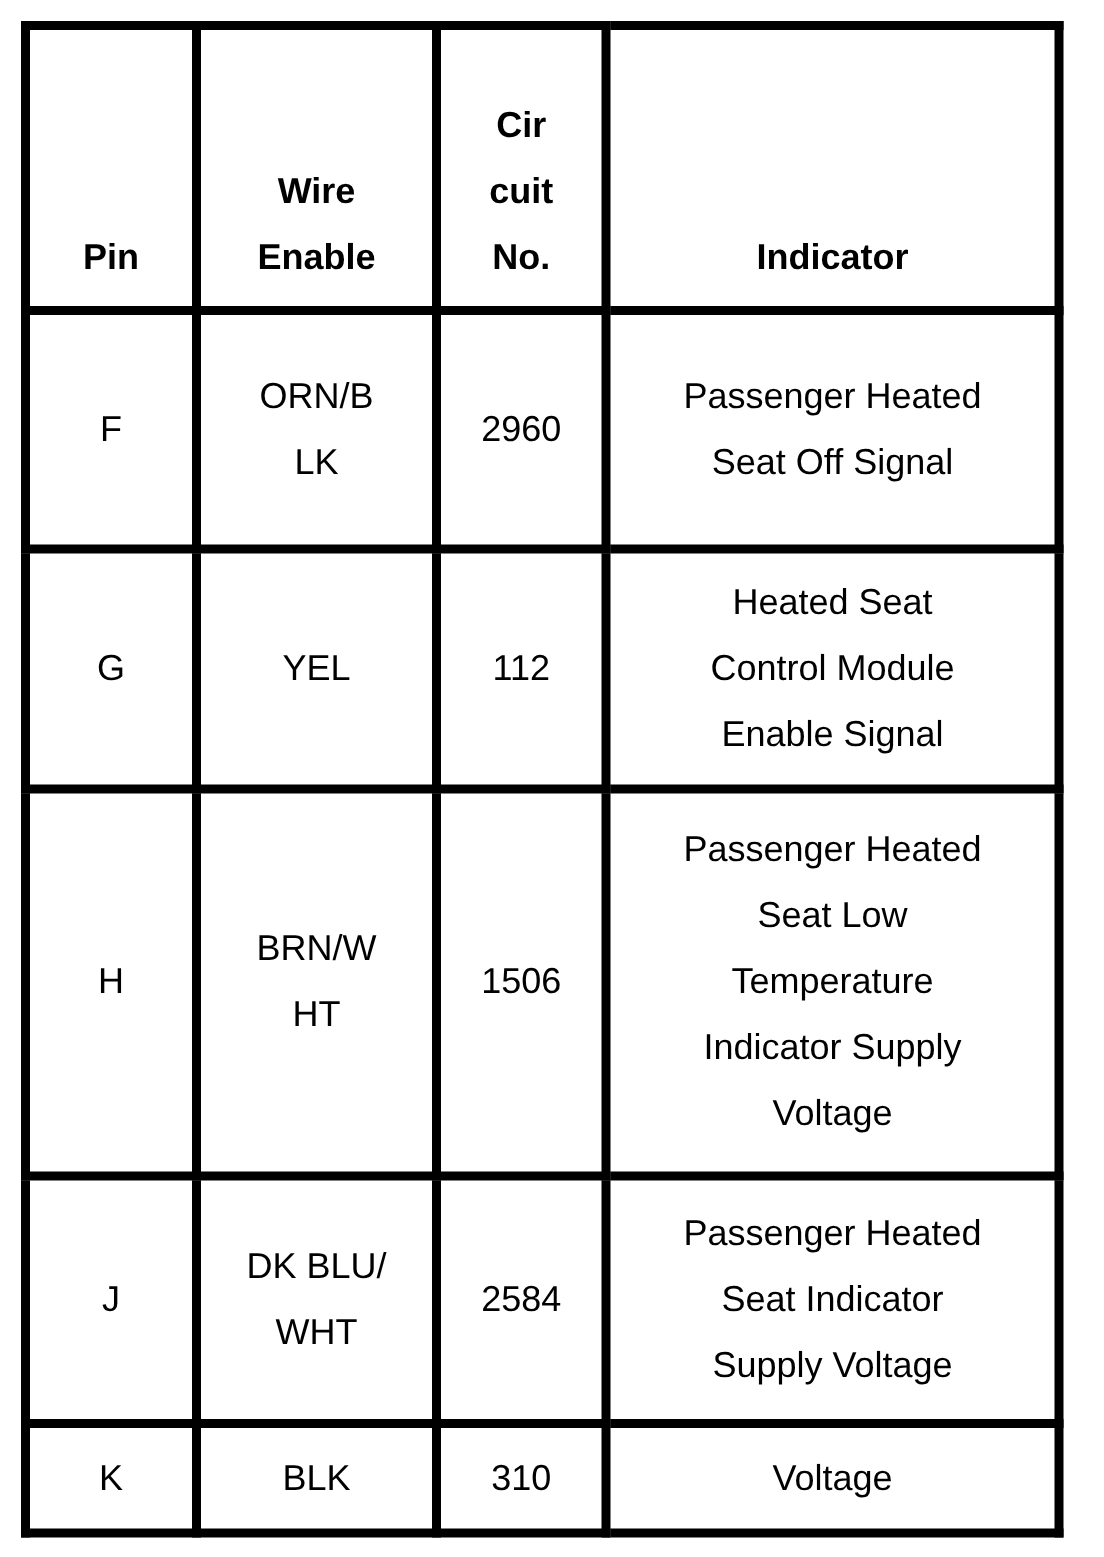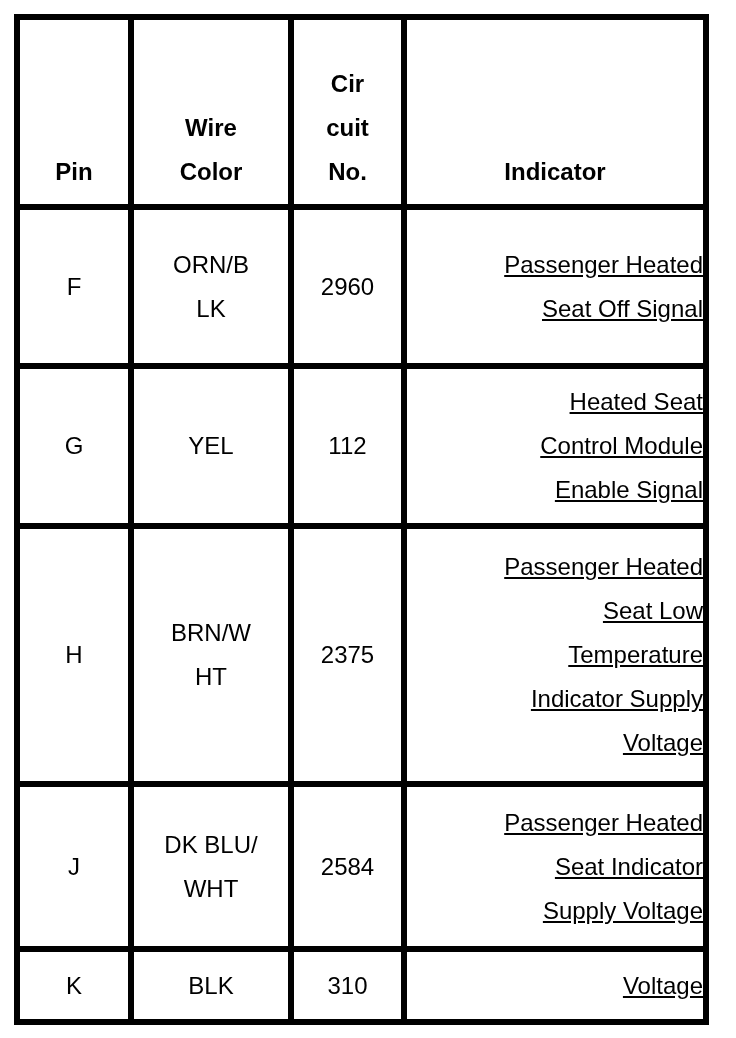--- a/index.html
+++ b/index.html
@@ -43,43 +43,42 @@
   tr.r1 { height: 160px; }
   tr.r2 { height: 258px; }
   tr.r3 { height: 165px; }
   tr.r4 { height: 73px;  }
   td.c {
     text-align: center;
     vertical-align: middle;
     font-weight: normal;
   }
   td.fn {
-    text-align: right;
+    text-align: center;
     vertical-align: middle;
     padding-left: 13px;
     padding-right: 8px;
     font-weight: normal;
-    text-decoration: underline;
   }
 </style>
 </head>
 <body>
 
 <table class="pinout">
   <colgroup>
     <col style="width:114px">
     <col style="width:160px">
     <col style="width:113px">
     <col style="width:302px">
   </colgroup>
   <tbody>
     <tr class="hdr">
       <th>Pin</th>
       <th>Wire
-Color</th>
+Enable</th>
       <th>Cir
 cuit
 No.</th>
       <th>Indicator</th>
     </tr>
 
     <tr class="r0">
       <td class="c">F</td>
       <td class="c">ORN/B
 LK</td>
@@ -94,21 +93,21 @@
       <td class="c">112</td>
       <td class="fn">Heated Seat
 Control Module
 Enable Signal</td>
     </tr>
 
     <tr class="r2">
       <td class="c">H</td>
       <td class="c">BRN/W
 HT</td>
-      <td class="c">2375</td>
+      <td class="c">1506</td>
       <td class="fn">Passenger Heated
 Seat Low
 Temperature
 Indicator Supply
 Voltage</td>
     </tr>
 
     <tr class="r3">
       <td class="c">J</td>
       <td class="c">DK BLU/

